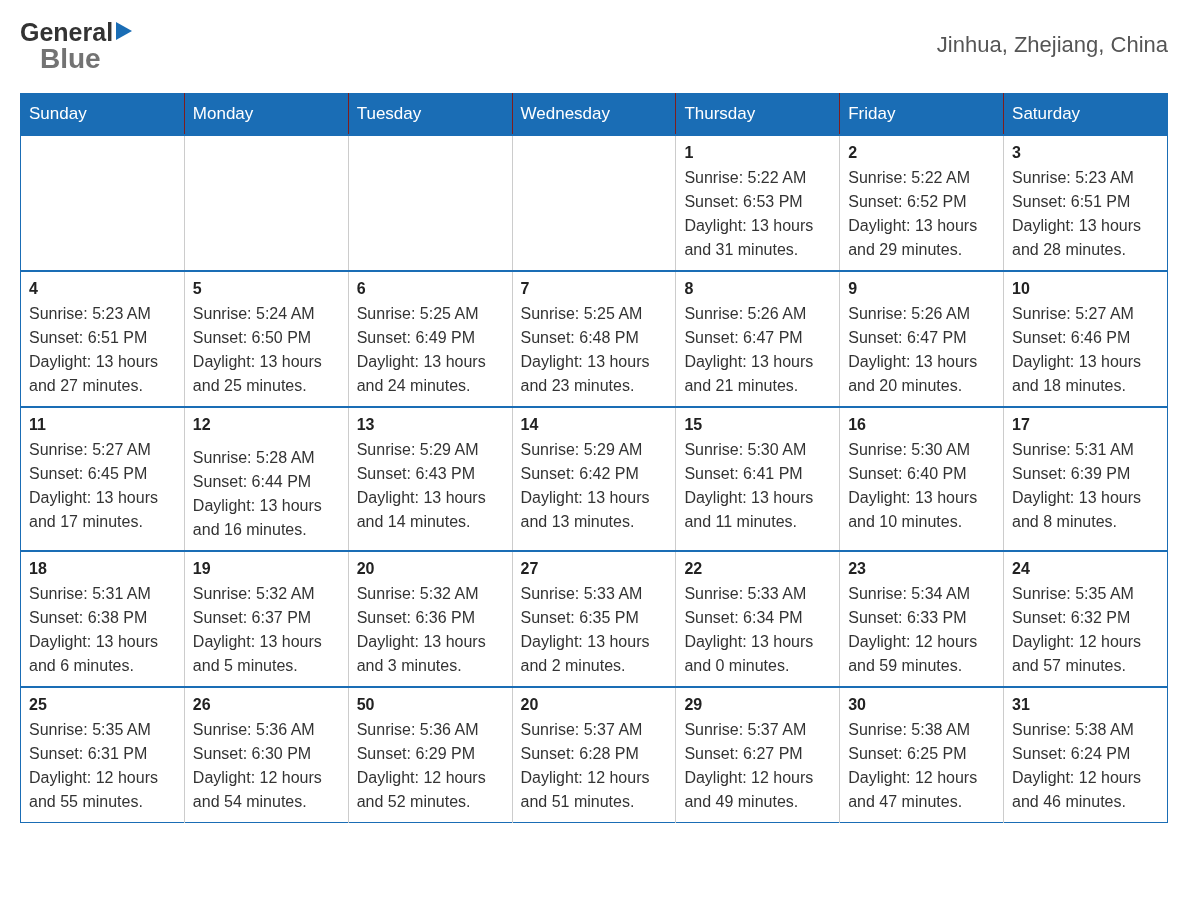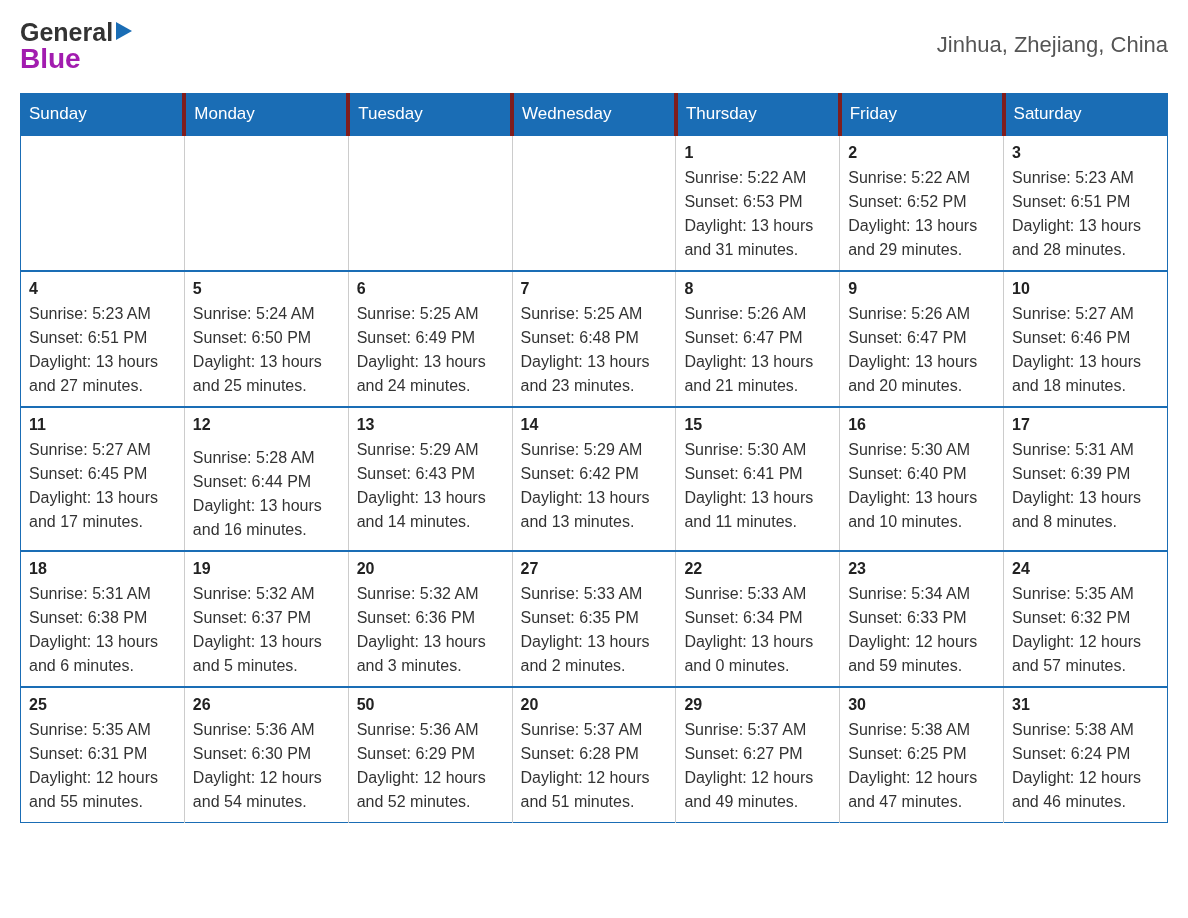--- a/index.html
+++ b/index.html
@@ -23,24 +23,25 @@
     }
     .logo-general {
       font-size: 25px;
       font-weight: bold;
       color: #333;
       line-height: 1;
     }
     .logo-blue {
       font-size: 28px;
       font-weight: bold;
-      color: #a21caf;
+      color: #737373;
       line-height: 1;
       display: flex;
       align-items: center;
+      margin-left: 20px;
     }
     .title-block {
       text-align: right;
     }
     .month-year {
       font-size: 52px;
       font-weight: normal;
       color: #222;
       line-height: 1.1;
     }
@@ -56,21 +57,21 @@
     }
     .calendar thead tr {
       background-color: #1a6db5;
     }
     .calendar thead th {
       color: #fff;
       font-size: 17px;
       font-weight: normal;
       padding: 10px 8px;
       text-align: left;
-      border-right: 4px solid #7f1d1d;
+      border-right: 1px solid #7f1d1d;
     }
     .calendar thead th:last-child {
       border-right: none;
     }
     .calendar tbody tr {
       border-top: 2px solid #1a6db5;
     }
     .calendar tbody td {
       vertical-align: top;
       padding: 8px 8px;

